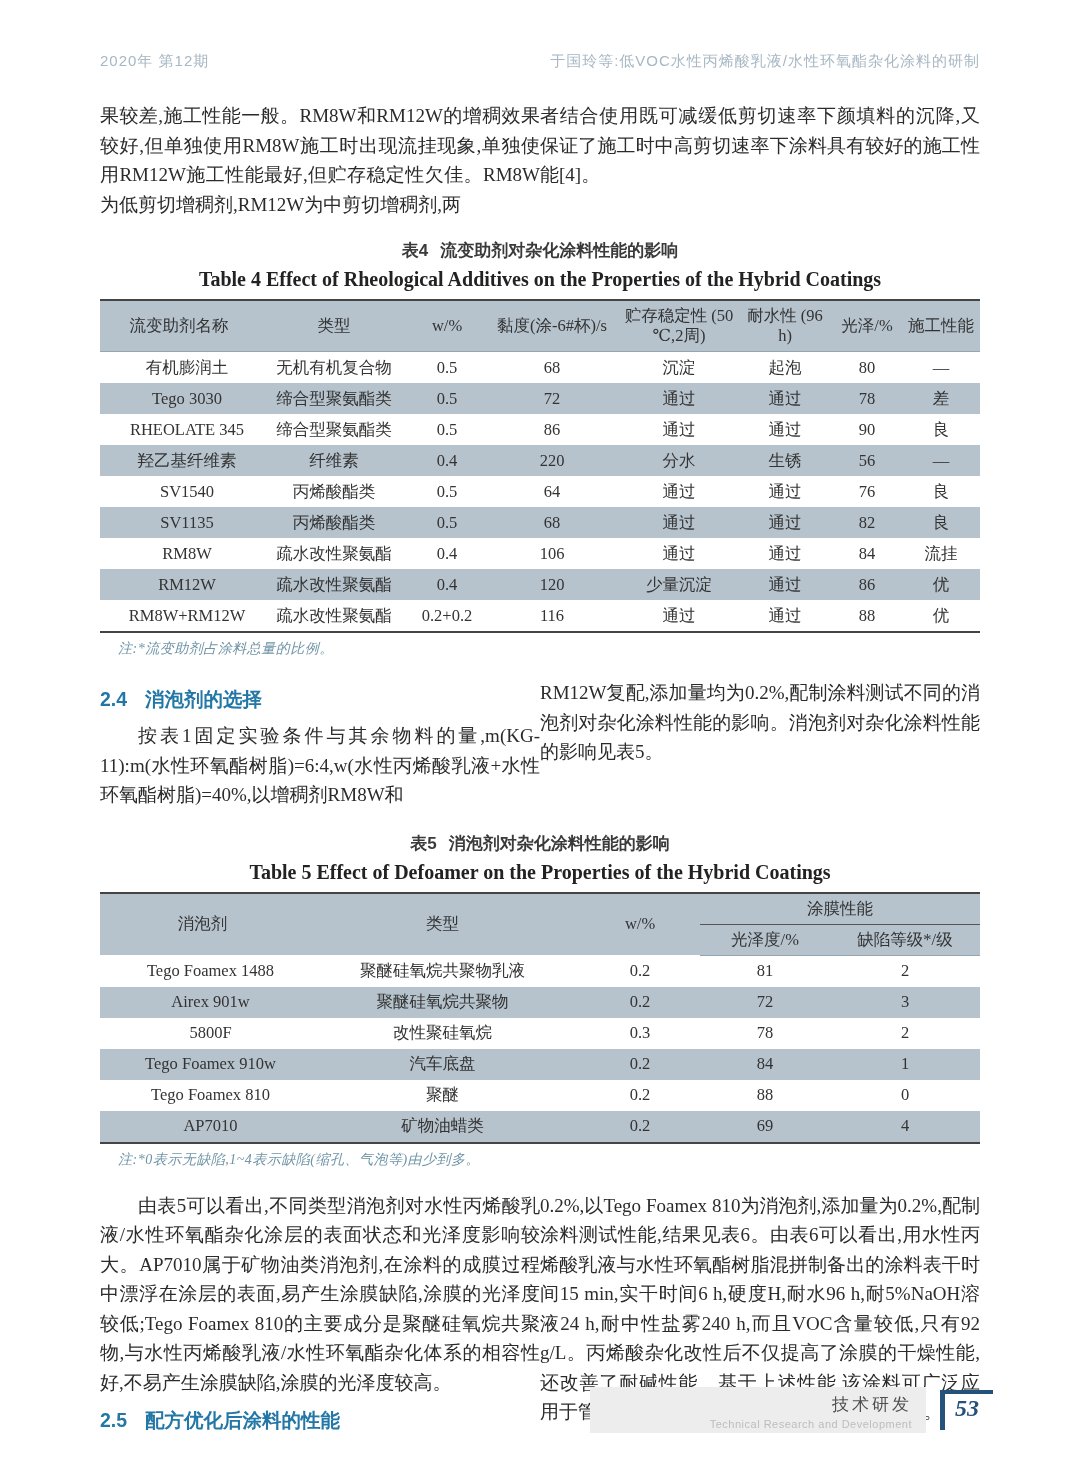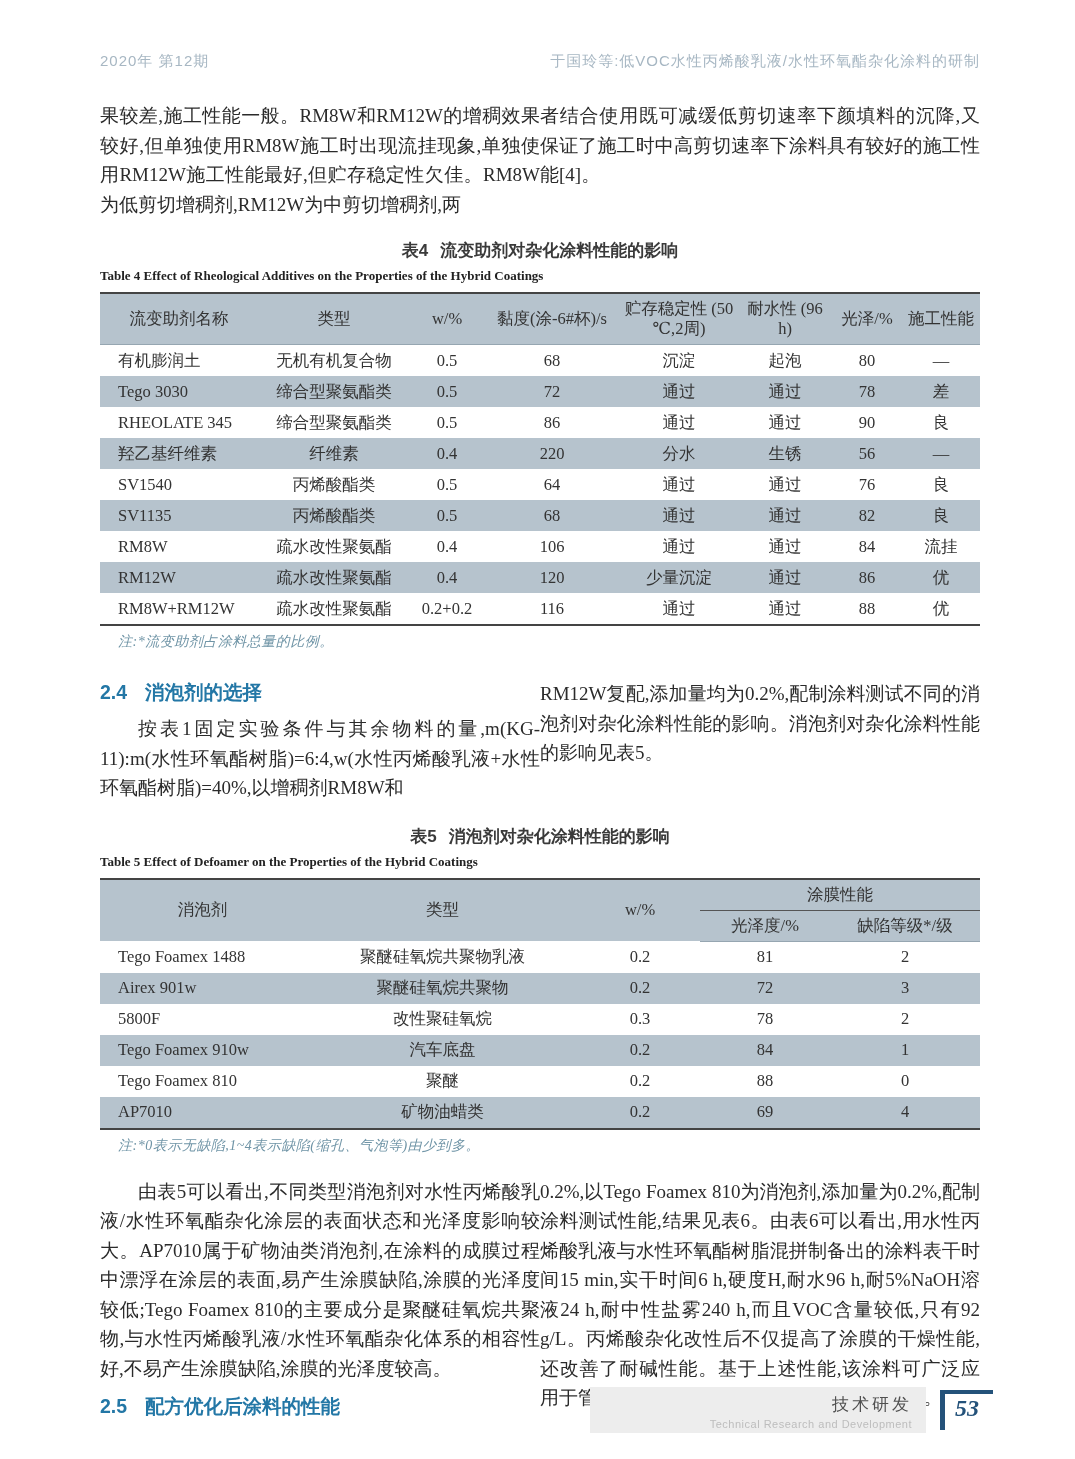--- a/index.html
+++ b/index.html
@@ -37,39 +37,39 @@
   }
   .sec-head .num{margin-right:18px;}
   
   .tbl-block{margin:20px 0 6px 0;}
   .tbl-title-cn{
     text-align:center;font-family:"Liberation Sans","DejaVu Sans",sans-serif;
     font-weight:bold;font-size:17px;color:#3a3a3a;margin-bottom:6px;
   }
   .tbl-title-cn .tno{margin-right:12px;}
   .tbl-title-en{
-    text-align:left;font-family:"Liberation Serif","DejaVu Serif",serif;
-    font-weight:bold;font-size:13px;color:#222;margin-bottom:8px;
+    text-align:center;font-family:"Liberation Serif","DejaVu Serif",serif;
+    font-weight:bold;font-size:20px;color:#222;margin-bottom:8px;
   }
   table.paper{
     width:100%;border-collapse:collapse;table-layout:fixed;
     font-size:16.5px;color:#333;
     border-top:2px solid #444;border-bottom:2px solid #444;
   }
   table.paper th{
     background:#b6c3cd;font-weight:normal;color:#333;
     padding:5px 2px;line-height:20px;
   }
   table.paper thead tr:last-child th{border-bottom:1px solid #96a6b1;}
   table.paper td{
     padding:4px 2px;text-align:center;height:23px;line-height:22px;
     overflow:hidden;white-space:nowrap;
   }
   table.paper tbody tr:nth-child(even) td{background:#b6c3cd;}
-  table.paper td:first-child{text-align:left;padding-left:18px;}
+  table.paper td:first-child{text-align:center;padding-left:18px;}
   table.paper th.lefthead{}
   .group-head{border-bottom:1px solid #555 !important;}
   .tbl-note{
     color:#6f94a6;font-size:14px;font-style:italic;
     margin:7px 0 0 18px;letter-spacing:.5px;
   }
   
   .footer{
     position:absolute;right:82px;bottom:26px;
     display:flex;align-items:center;gap:14px;
@@ -235,21 +235,21 @@
   </div>
 
   <div class="cols mt18">
     <div class="col">
       <div class="sec-head">
         <span class="num">2.4</span><span>消泡剂的选择</span>
       </div>
       <div class="body-text indent">按表1固定实验条件与其余物料的量,m(KG-11):m(水性环氧酯树脂)=6:4,w(水性丙烯酸乳液+水性环氧酯树脂)=40%,以增稠剂RM8W和</div>
     </div>
     <div class="col">
-      <div class="body-text" style="margin-top:10px">RM12W复配,添加量均为0.2%,配制涂料测试不同的消泡剂对杂化涂料性能的影响。消泡剂对杂化涂料性能的影响见表5。</div>
+      <div class="body-text" style="margin-top:2px">RM12W复配,添加量均为0.2%,配制涂料测试不同的消泡剂对杂化涂料性能的影响。消泡剂对杂化涂料性能的影响见表5。</div>
     </div>
   </div>
 
   <div class="tbl-block mt22">
     <div class="tbl-title-cn">
       <span class="tno">表5</span><span>消泡剂对杂化涂料性能的影响</span>
     </div>
     <div class="tbl-title-en">Table 5   Effect of Defoamer on the Properties of the Hybrid Coatings</div>
     <table class="paper">
       <colgroup>

